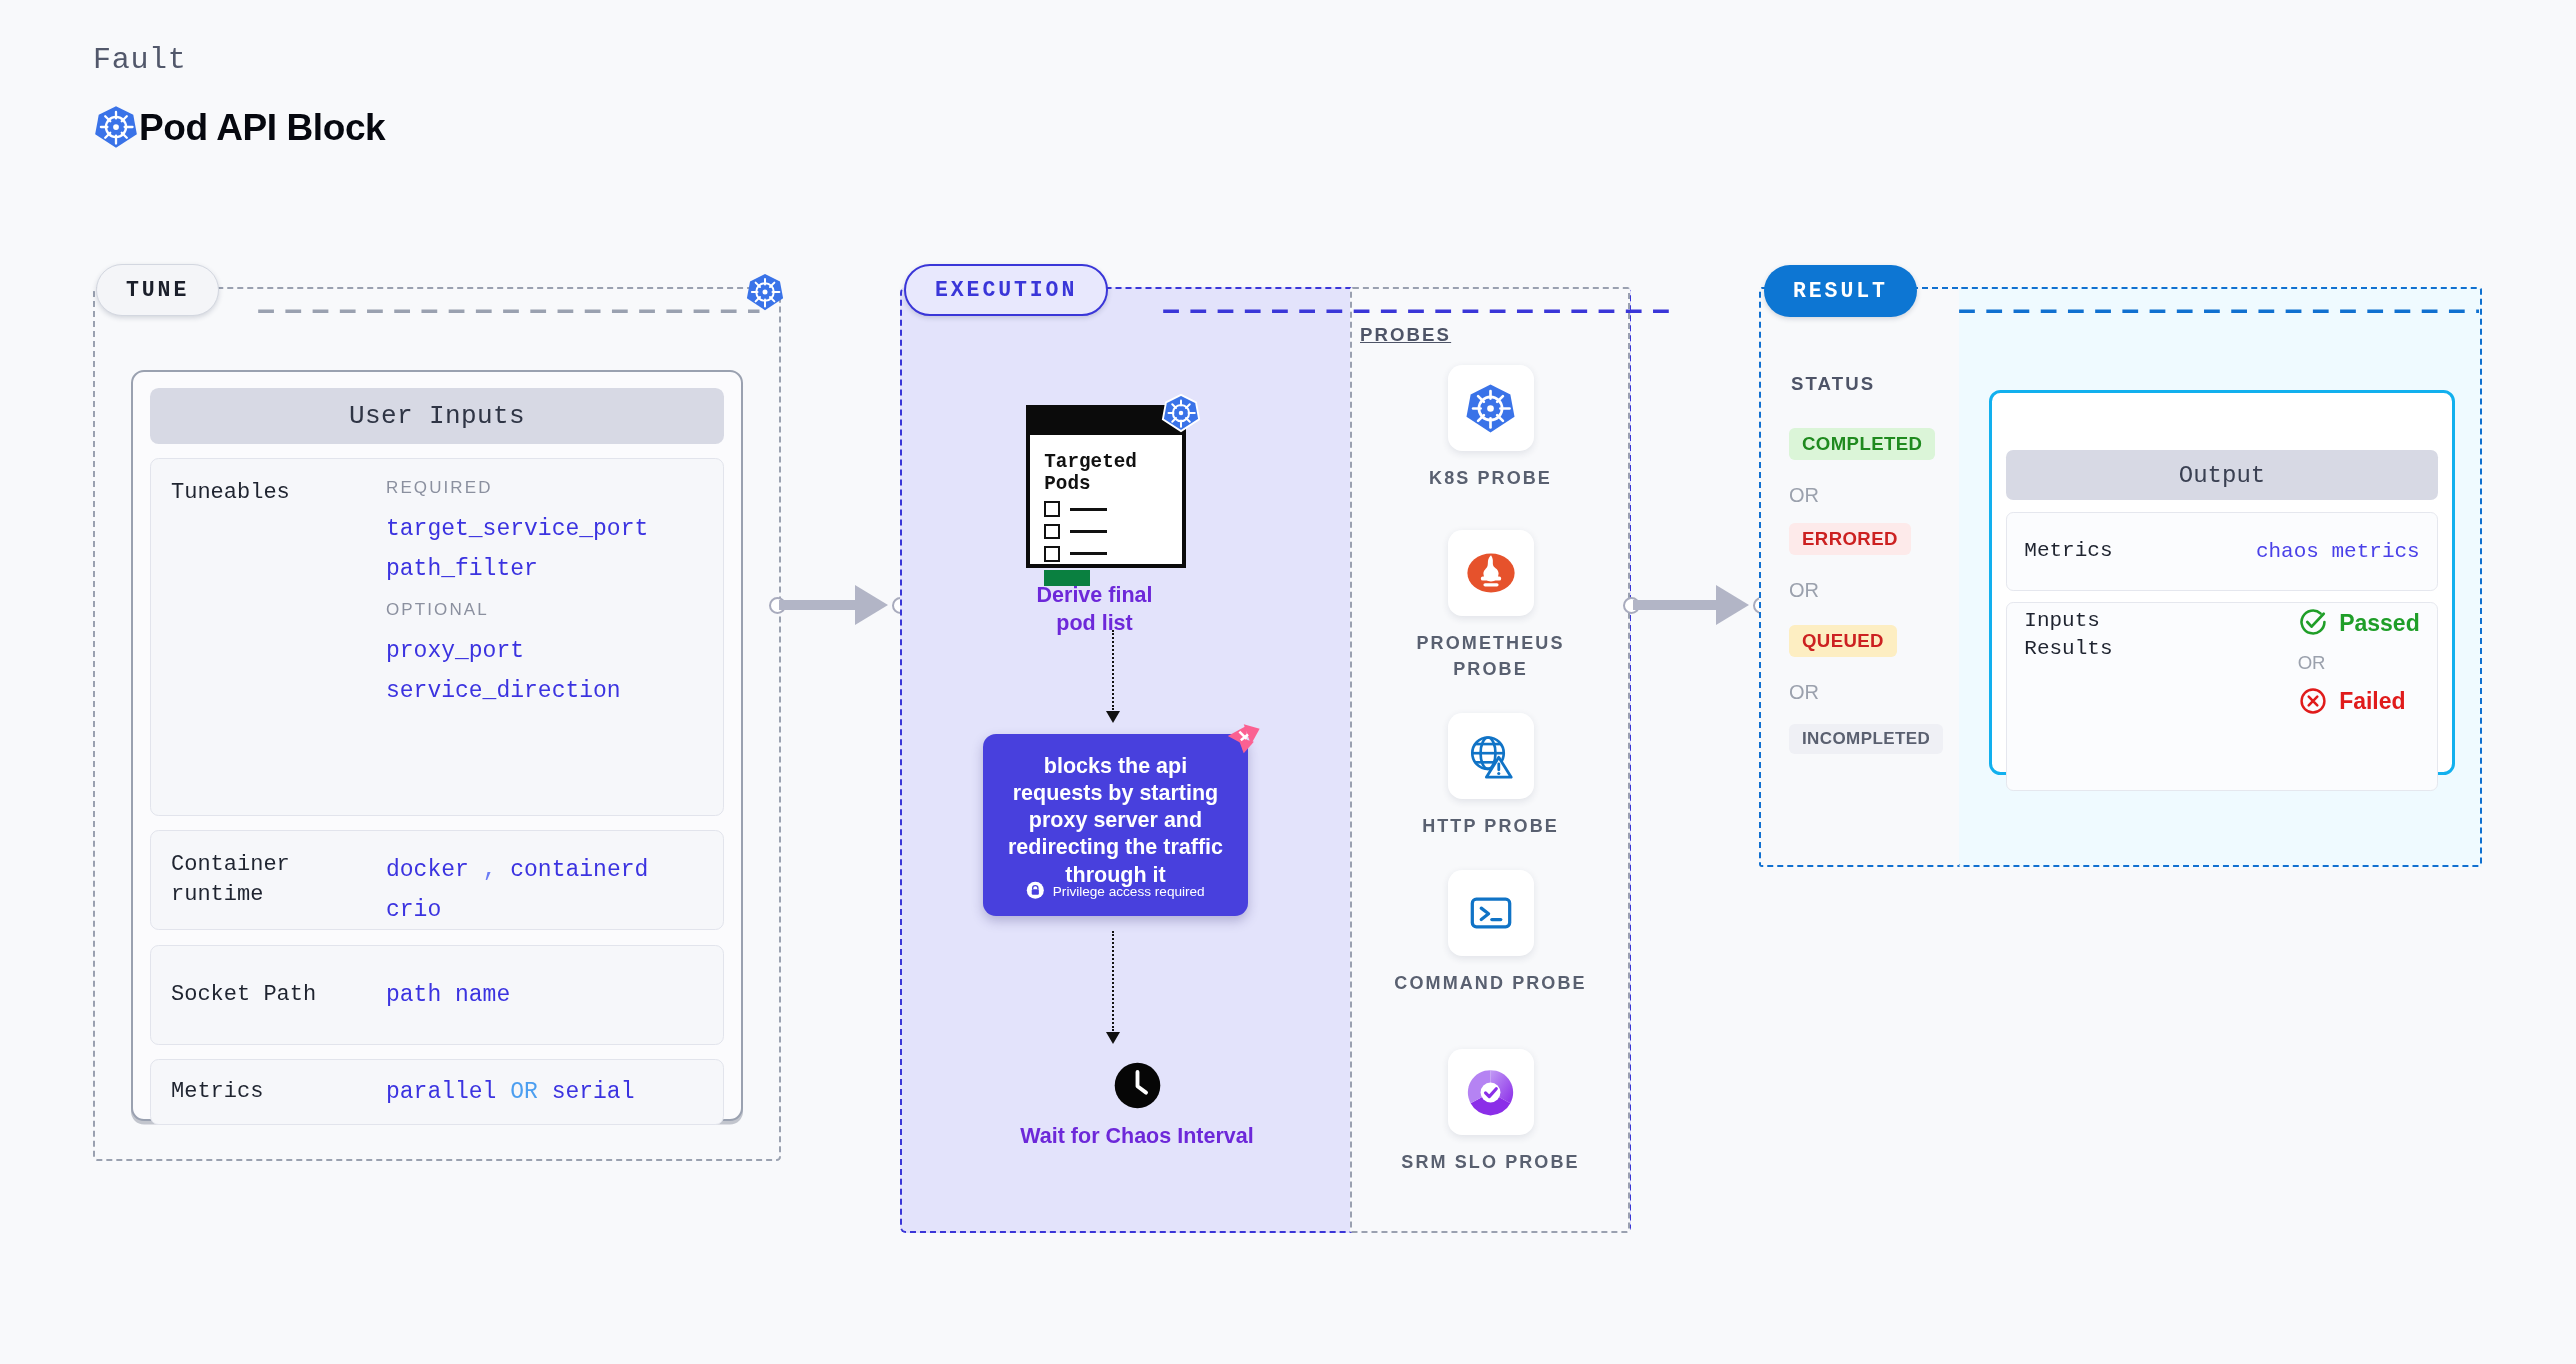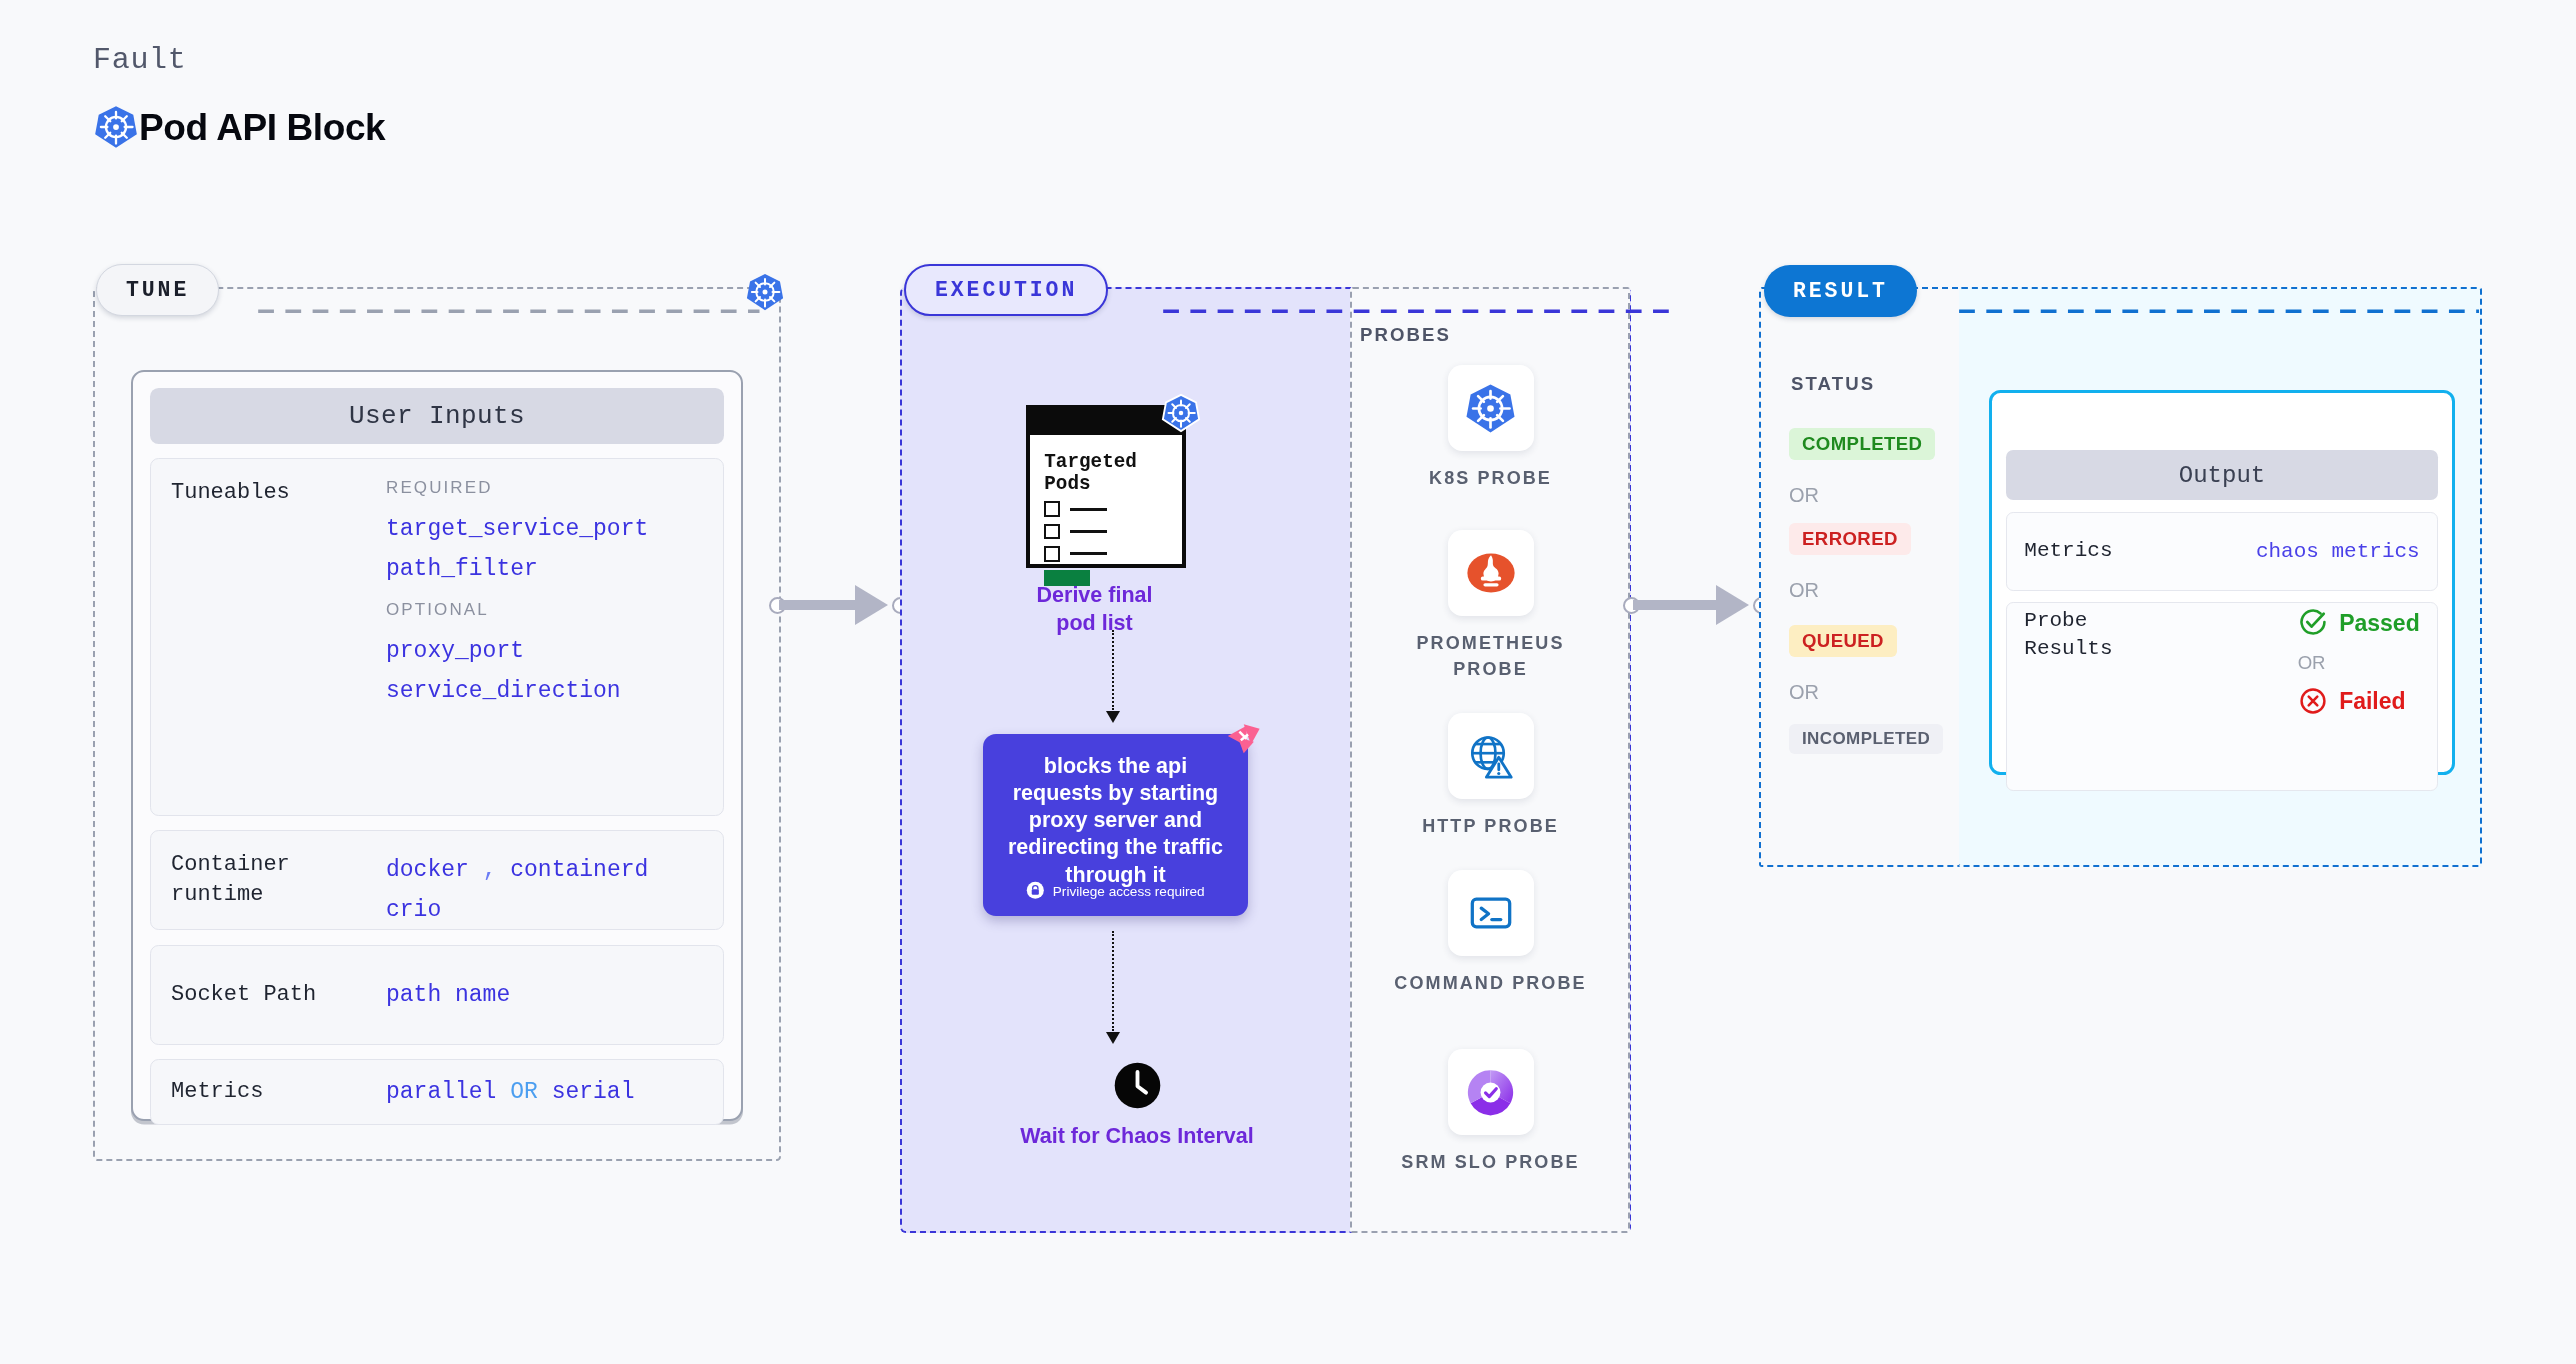--- a/index.html
+++ b/index.html
@@ -85,21 +85,21 @@
     border: 2.1px solid #3a36d8;
   }
   #probes-area {
     position: absolute; left: 1350px; top: 287px;
     width: 280px; height: 946px;
     border: 2.1px dashed #9aa1b0; border-left: 2.1px dashed #9aa1b0;
     border-radius: 2.9px; background: #f8f9fb;
   }
   #probes-label {
     position: absolute; left: 1360px; top: 324px;
-    font-size: 18.6px; letter-spacing: 2.1px; color: #4e5467; font-weight: 700;
+    font-size: 18.6px; letter-spacing: 2.1px; color: #4e5467; font-weight: 700; text-decoration: underline;
   }
   .probe-item {
     position: absolute; left: 1390px; width: 201px;
     display: flex; flex-direction: column; align-items: center;
   }
   .probe-tile {
     width: 86px; height: 86px; background: #ffffff; border-radius: 14.3px;
     display: flex; align-items: center; justify-content: center;
     box-shadow: 0 2.9px 7.2px rgba(40,50,80,.10);
   }
@@ -533,21 +533,21 @@
   <span>INCOMPLETED</span>
 </div>
 
 <div id="output-card">
   <div id="output-header">Output</div>
   <div class="out-row" style="height:79px;align-items:center">
     <div class="out-label">Metrics</div>
     <div class="out-val">chaos metrics</div>
   </div>
   <div class="out-row" style="height:189px">
-    <div class="out-label">Probe Results</div>
+    <div class="out-label">Inputs Results</div>
     <div>
       <div class="verdict">
         <span>
           <svg width="30" height="30" viewBox="0 0 42 42">
             <path d="M37 21a16 16 0 1 1-5.4-12" stroke="#1f9e28" stroke-width="3.6" fill="none" stroke-linecap="round"></path>
             <path d="M13 21 L19 27.5 L36 9.5" stroke="#1f9e28" stroke-width="3.8" fill="none" stroke-linecap="round" stroke-linejoin="round"></path>
           </svg>
         </span>
         <span class="verdict-txt" style="color:#1f9e28">Passed</span>
       </div>

